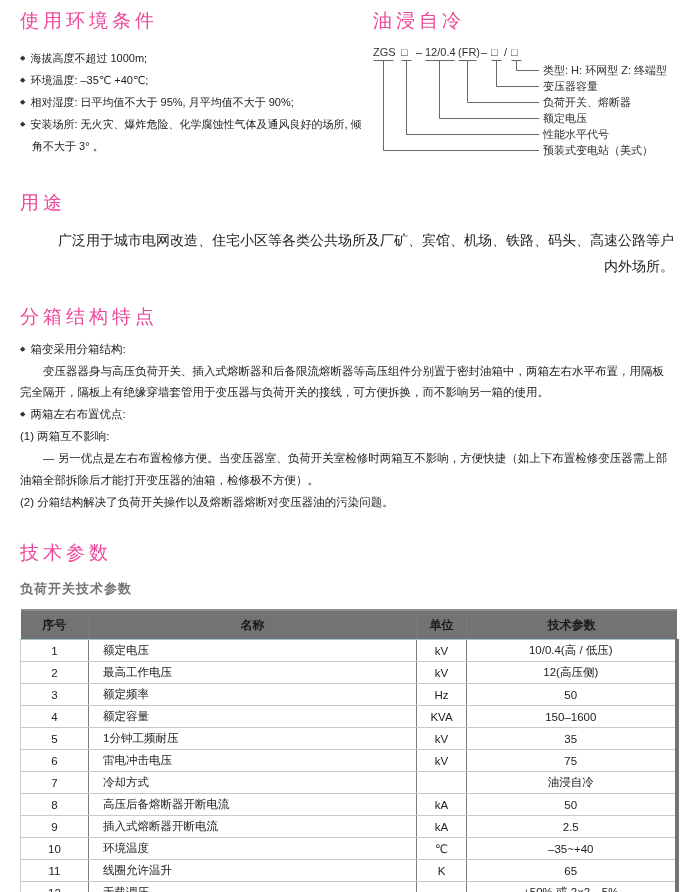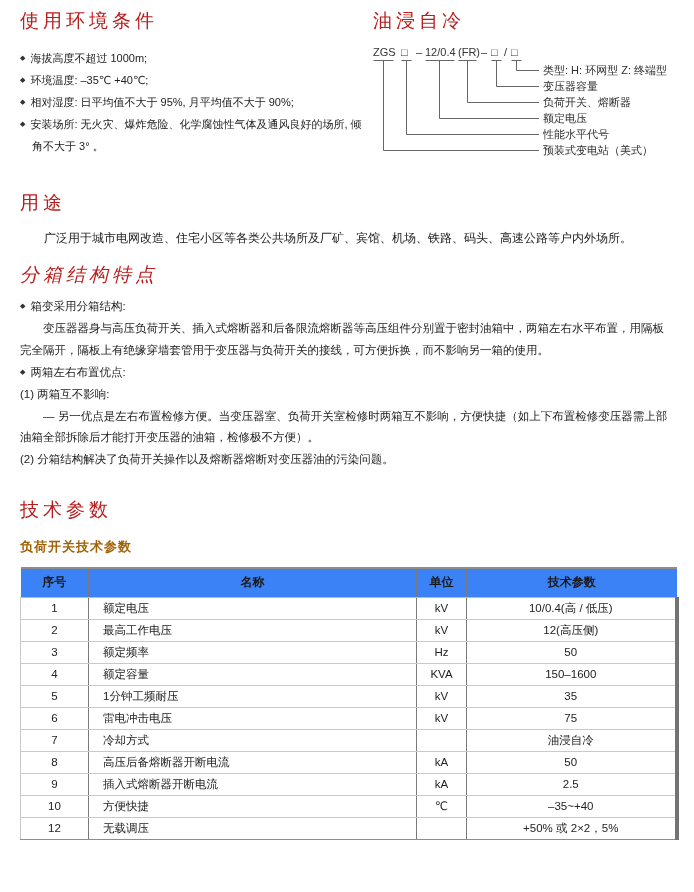--- a/index.html
+++ b/index.html
@@ -5,62 +5,62 @@
   html,body{margin:0;padding:0;}
   body{
     width:694px;height:892px;overflow:hidden;background:#ffffff;
     font-family:"Liberation Sans","DejaVu Sans",sans-serif;
     color:#2e2e2e;
   }
   .page{position:relative;width:694px;height:892px;}
 
   
   .sec-title{
-    font-size:19px;font-weight:400;color:#b91c1c;letter-spacing:4px;
+    font-size:19px;font-weight:400;color:#ec4899;letter-spacing:4px;
     margin:0;line-height:1.2;
   }
 
   
   .top{position:relative;height:168px;}
   .env{position:absolute;left:20px;top:10px;width:348px;}
   .model{position:absolute;left:373px;top:10px;width:315px;}
 
   .env-list{margin:14px 0 0 0;padding:0;list-style:none;font-size:11px;line-height:2.0;color:#222;}
   .env-list li{padding-left:12px;text-indent:-12px;}
   .blt{font-size:7px;vertical-align:2px;margin-right:5px;color:#333;}
 
   .model-svg{display:block;margin-top:10px;}
   .model-svg text{font-family:"Liberation Sans","DejaVu Sans",sans-serif;font-size:11px;fill:#333;}
   .model-svg .lbl{font-size:11px;fill:#2e2e2e;}
   .model-svg path{stroke:#666;stroke-width:1;fill:none;}
 
   
   .flow{margin:0 20px;}
   .usage-title{margin-top:24px;}
-  .usage-text{font-size:12px;line-height:1.9;margin:12px 0 0 0;text-indent:2em;color:#222;}
-
-  .structure-title{margin-top:14px;font-style:italic;}
+  .usage-text{font-size:14px;line-height:1.9;margin:12px 0 0 0;text-indent:2em;color:#222;text-align:right;}
+
+  .structure-title{margin-top:26px;}
   .struct-list{margin:10px 0 0 0;font-size:11.5px;line-height:1.9;color:#222;}
   .struct-list .li{margin:0;}
   .struct-list .para{text-indent:2em;}
 
   .tech-title{margin-top:28px;}
-  .sub-title{font-size:13px;font-weight:700;color:#a16207;margin:16px 0 0 0;letter-spacing:1px;}
+  .sub-title{font-size:13px;font-weight:700;color:#737373;margin:16px 0 0 0;letter-spacing:1px;}
 
   
   table.params{
     border-collapse:collapse;width:656px;margin-top:11px;font-size:11.5px;color:#222;
     table-layout:fixed;
   }
   table.params col.c1{width:68px;}
   table.params col.c2{width:328px;}
   table.params col.c3{width:50px;}
   table.params col.c4{width:210px;}
   table.params th{
-    background:#3b82f6;font-weight:700;font-size:12px;color:#1a1a1a;
+    background:#737373;font-weight:700;font-size:12px;color:#1a1a1a;
     height:26px;border-top:2px solid #8c8c8c;border-bottom:1px solid #a8c3ce;
     text-align:center;
   }
   table.params td{
     height:21px;text-align:center;border-bottom:1px solid #c9c9c9;
     padding:0;overflow:hidden;white-space:nowrap;
   }
   table.params td.cell-name{text-align:left;padding-left:14px;}
   table.params th.v,table.params td.v{border-left:1px solid #7a7a7a;}
   table.params td:first-child{border-left:1px solid #c9c9c9;}
@@ -208,25 +208,31 @@
 
   <tr>
     <td class="cell-index">9</td>
     <td class="cell-name v">插入式熔断器开断电流</td>
     <td class="cell-unit v">kA</td>
     <td class="cell-value v">2.5</td>
   </tr>
 
   <tr>
     <td class="cell-index">10</td>
-    <td class="cell-name v">方便快捷</td>
+    <td class="cell-name v">环境温度</td>
     <td class="cell-unit v">℃</td>
     <td class="cell-value v">–35~+40</td>
   </tr>
 
+  <tr>
+    <td class="cell-index">11</td>
+    <td class="cell-name v">线圈允许温升</td>
+    <td class="cell-unit v">K</td>
+    <td class="cell-value v">65</td>
+  </tr>
 
   <tr>
     <td class="cell-index">12</td>
     <td class="cell-name v">无载调压</td>
     <td class="cell-unit v"></td>
     <td class="cell-value v">+50% 或 2×2，5%</td>
   </tr>
 
 </tbody>
     </table>

